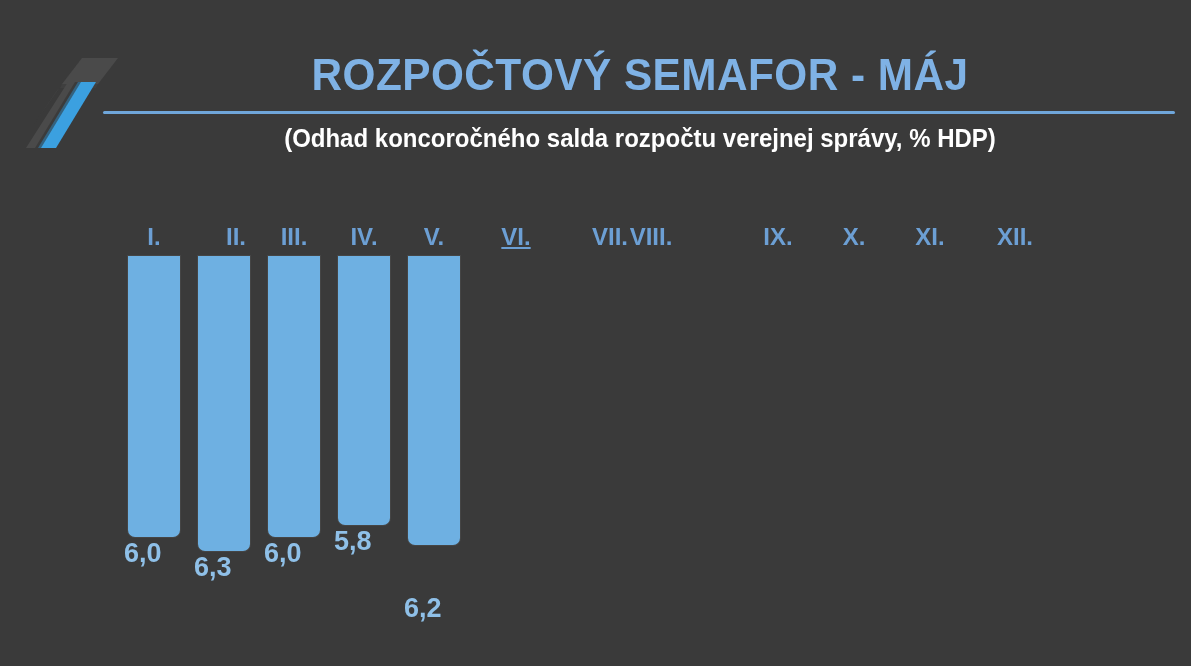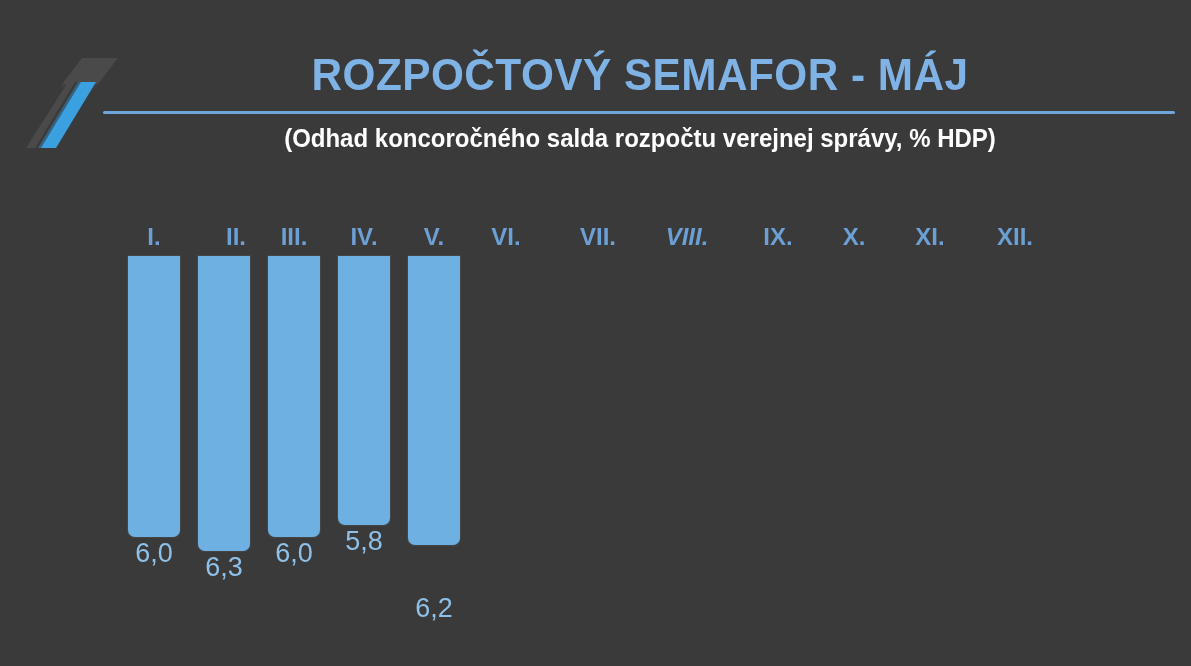--- a/index.html
+++ b/index.html
@@ -95,22 +95,21 @@
   .bar {
     position: absolute;
     background: #6EB0E2;
     border-radius: 0 0 7px 7px;
     box-shadow: 0 0 0 1px rgba(255,255,255,0.06);
   }
   .bar-value {
     position: absolute;
     color: #8FC0E8;
     font-size: 27px;
-    font-weight: normal;
-    text-align: center;
+    font-weight: bold;
     line-height: 30px;
     white-space: nowrap;
   }
 </style>
 </head>
 <body>
 
 <div class="slide">
 
   <div class="logo">
@@ -137,22 +136,22 @@
       <div class="bar-value" style="left: 194px; width: 60px; top: 552px;">6,3</div>
       <div class="month-label" style="left: 268px; width: 52px;">III.</div>
       <div class="bar" style="left: 268px; width: 52px; top: 256px; height: 281px; background: rgb(110, 176, 226);"></div>
       <div class="bar-value" style="left: 264px; width: 60px; top: 538px;">6,0</div>
       <div class="month-label" style="left: 338px; width: 52px;">IV.</div>
       <div class="bar" style="left: 338px; width: 52px; top: 256px; height: 269px; background: rgb(110, 176, 226);"></div>
       <div class="bar-value" style="left: 334px; width: 60px; top: 526px;">5,8</div>
       <div class="month-label" style="left: 408px; width: 52px;">V.</div>
       <div class="bar" style="left: 408px; width: 52px; top: 256px; height: 289px; background: rgb(110, 176, 226);"></div>
       <div class="bar-value" style="left: 404px; width: 60px; top: 546px; margin-top: 47px;">6,2</div>
-      <div class="month-label" style="left: 480px; width: 52px;">VI.</div>
-      <div class="month-label" style="left: 572px; width: 52px;">VII.</div>
-      <div class="month-label" style="left: 656px; width: 62px; font-style: italic;">VIII.</div>
+      <div class="month-label" style="left: 490px; width: 52px; text-decoration: underline;">VI.</div>
+      <div class="month-label" style="left: 584px; width: 52px;">VII.</div>
+      <div class="month-label" style="left: 620px; width: 62px;">VIII.</div>
       <div class="month-label" style="left: 752px; width: 52px;">IX.</div>
       <div class="month-label" style="left: 828px; width: 52px;">X.</div>
       <div class="month-label" style="left: 902px; width: 56px;">XI.</div>
       <div class="month-label" style="left: 984px; width: 62px;">XII.</div>
     </div>
 
 </div>
 
 </body></html>

